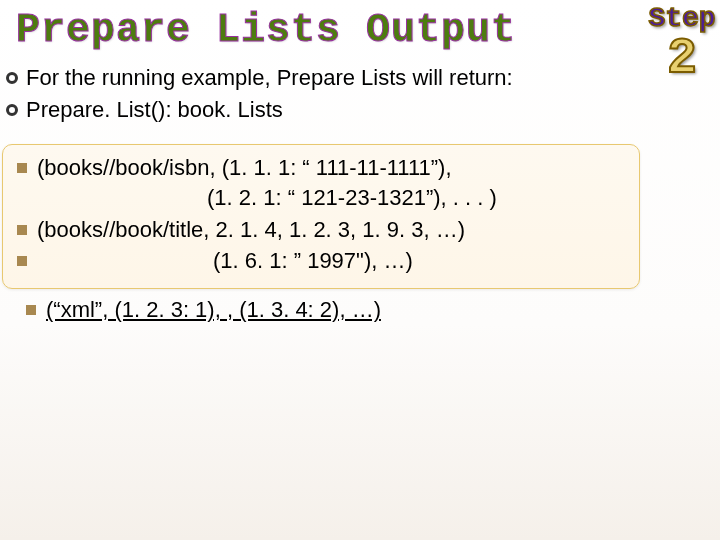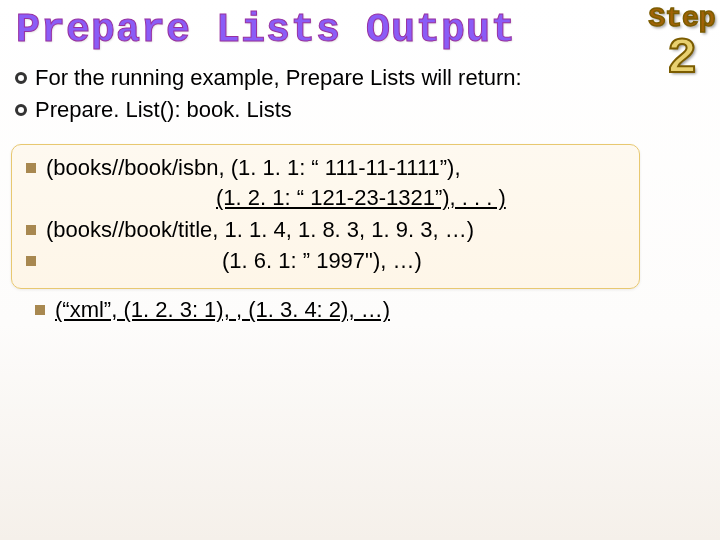--- a/index.html
+++ b/index.html
@@ -8,51 +8,51 @@
     height: 540px;
     background: linear-gradient(to bottom, #ffffff 0%, #fdfcfb 60%, #f5f0ea 100%);
     font-family: Arial, sans-serif;
     position: relative;
     overflow: hidden;
   }
   .title {
     font-family: "Courier New", monospace;
     font-size: 40px;
     font-weight: bold;
-    color: #8b5cf6;
+    color: #4d7c0f;
     -webkit-text-stroke: 1px #9830a0;
     text-shadow: 1px 1px 2px rgba(0,0,0,0.15);
     padding: 8px 16px 4px 16px;
     letter-spacing: 1px;
   }
   .step-badge {
     position: absolute;
     top: 4px;
     right: 0;
     width: 76px;
     text-align: center;
     font-family: "Courier New", monospace;
     line-height: 1.05;
   }
   .step-word {
     font-size: 28px;
     font-weight: bold;
-    color: #a16207;
+    color: #4c1d95;
     -webkit-text-stroke: 1.5px #7b5c00;
     text-shadow: 2px 2px 3px rgba(0,0,0,0.4);
   }
   .step-num {
     font-size: 50px;
     font-weight: bold;
     color: #e8d070;
     -webkit-text-stroke: 2px #7b5c00;
     text-shadow: 2px 2px 3px rgba(0,0,0,0.4);
   }
   .content {
-    padding: 6px 20px 0 15px;
+    padding: 6px 20px 0 6px;
     font-size: 22px;
     color: #000;
     line-height: 1.35;
   }
   .lvl1-item { position: relative; padding-left: 20px; margin-bottom: 2px; }
   .ring {
     position: absolute;
     left: 0;
     top: 0.42em;
     width: 12px;
@@ -71,21 +71,21 @@
   }
   .lvl2-item { position: relative; padding-left: 20px; margin-bottom: 2px; }
   .sq {
     position: absolute;
     left: 0;
     top: 0.45em;
     width: 10px;
     height: 10px;
     background: #a88850;
   }
-  .cont { padding-left: 170px; text-decoration: underline; }
+  .cont { padding-left: 170px; }
   .cont2 { padding-left: 176px; }
 </style>
 </head>
 <body>
 
 <div class="title">Prepare Lists Output</div>
 
 <div class="step-badge">
   <div class="step-word">Step</div>
   <div class="step-num">2</div>
@@ -104,21 +104,21 @@
   </div>
 
   <div class="box">
     <div class="lvl2-item">
       <span class="sq"></span>
       <span>(books//book/isbn, (1. 1. 1: “ 111-11-1111”),</span>
       <div class="cont">(1. 2. 1: “ 121-23-1321”), . . . )</div>
     </div>
     <div class="lvl2-item">
       <span class="sq"></span>
-      <span>(books//book/title, 1. 1. 4, 1. 8. 3, 1. 9. 3, …)</span>
+      <span>(books//book/title, 2. 1. 4, 1. 2. 3, 1. 9. 3, …)</span>
     </div>
     <div class="lvl2-item">
       <span class="sq"></span>
       <div class="cont2">(1. 6. 1: ” 1997"), …)</div>
     </div>
   </div>
 
 
   <div style="padding-left:20px;text-decoration:underline;">
     <div class="lvl2-item">

